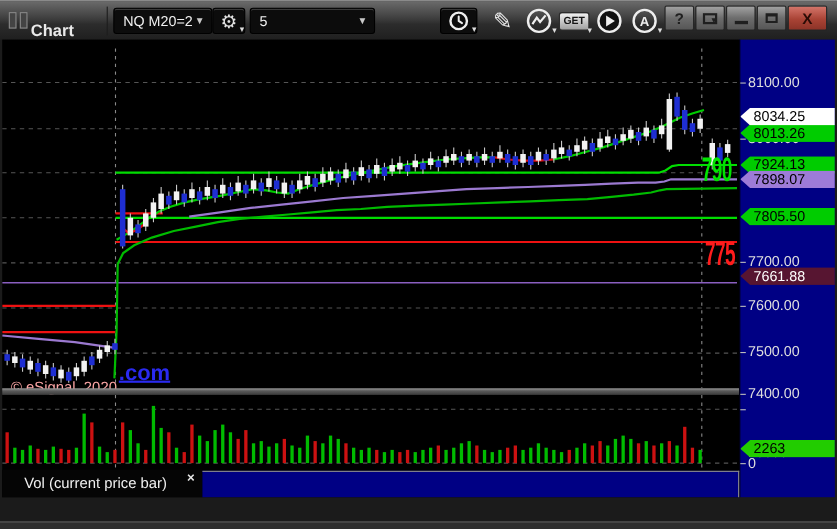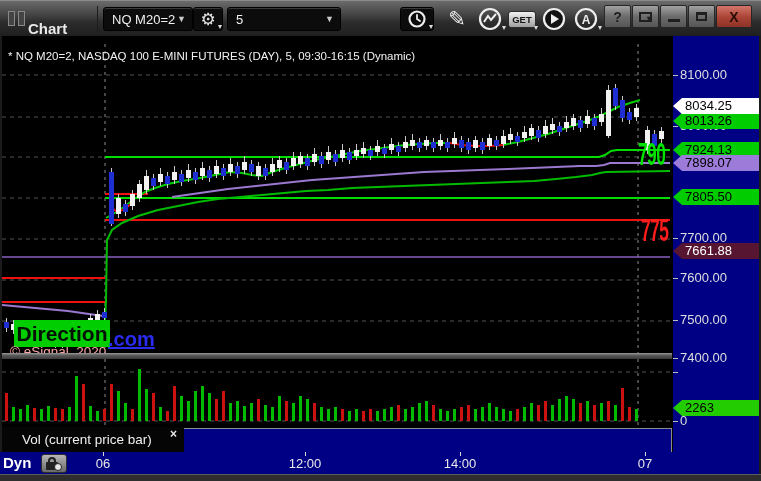--- a/index.html
+++ b/index.html
@@ -154,21 +154,20 @@
     <div class="wbtn" style="left:688px;width:27px;">
       <span class="glyph-max"></span>
     </div>
     <div class="wbtn close" style="left:716px;width:36px;">
       <span>X</span>
     </div>
   </div>
 
   <div class="panes-bg"></div>
 
-  <div class="chart-title">* NQ M20=2, NASDAQ 100 E-MINI FUTURES (DAY), 5, 09:30-16:15 (Dynamic)</div>
 
   <svg id="svgMain" class="pane" style="left:2px;top:40px;" width="670" height="313" viewBox="0 0 670 313">
       <line x1="0" y1="35" x2="670" y2="35" stroke="#555555" stroke-width="1" stroke-dasharray="4,4"></line>
       <line x1="0" y1="77" x2="670" y2="77" stroke="#555555" stroke-width="1" stroke-dasharray="4,4"></line>
       <line x1="0" y1="117" x2="670" y2="117" stroke="#555555" stroke-width="1" stroke-dasharray="4,4"></line>
       <line x1="0" y1="158" x2="670" y2="158" stroke="#555555" stroke-width="1" stroke-dasharray="4,4"></line>
       <line x1="0" y1="199" x2="670" y2="199" stroke="#555555" stroke-width="1" stroke-dasharray="4,4"></line>
       <line x1="0" y1="240" x2="670" y2="240" stroke="#555555" stroke-width="1" stroke-dasharray="4,4"></line>
       <line x1="0" y1="281" x2="670" y2="281" stroke="#555555" stroke-width="1" stroke-dasharray="4,4"></line>
       <line x1="103" y1="4" x2="103" y2="313" stroke="#8a8a8a" stroke-width="1" stroke-dasharray="3,4"></line>
@@ -373,21 +372,20 @@
       <rect x="643" y="90" width="5" height="20" fill="#f2f2f2"></rect>
       <line x1="652.5" y1="90" x2="652.5" y2="110" stroke="#c8c8c8" stroke-width="1"></line>
       <rect x="650" y="94" width="5" height="12" fill="#1e2ed2"></rect>
       <line x1="659.5" y1="87" x2="659.5" y2="103" stroke="#c8c8c8" stroke-width="1"></line>
       <rect x="657" y="91" width="5" height="8" fill="#f2f2f2"></rect>
     </svg>
 
   <div class="bigpx g" style="left:638px;top:137px;width:62px;overflow:hidden;">790</div>
   <div class="bigpx r" style="left:641px;top:213px;width:58px;overflow:hidden;">775</div>
 
-  <div class="wm-box">Direction</div>
   <a class="wm-link">.com</a>
   <div class="copyright">© eSignal, 2020</div>
 
   <div class="splitter"></div>
 
   <svg id="svgVol" class="pane" style="left:2px;top:359px;" width="670" height="67" viewBox="0 0 670 67">
       <line x1="0" y1="13" x2="670" y2="13" stroke="#555555" stroke-width="1" stroke-dasharray="4,4"></line>
       <line x1="0" y1="62" x2="670" y2="62" stroke="#555555" stroke-width="1" stroke-dasharray="4,4"></line>
       <line x1="103" y1="0" x2="103" y2="67" stroke="#8a8a8a" stroke-width="1" stroke-dasharray="3,4"></line>
       <line x1="636" y1="0" x2="636" y2="67" stroke="#8a8a8a" stroke-width="1" stroke-dasharray="3,4"></line>
@@ -507,31 +505,15 @@
       <div class="axtag" style="top: 119px; background: rgb(157, 123, 216); color: rgb(0, 0, 0);">7898.07</div>
       <div class="axtag" style="top: 153px; background: rgb(0, 204, 0); color: rgb(0, 0, 0);">7805.50</div>
       <div class="axtag" style="top: 207px; background: rgb(87, 21, 49); color: rgb(255, 255, 255);">7661.88</div>
       <div class="axtag" style="top: 364px; background: rgb(34, 204, 0); color: rgb(0, 0, 0);">2263</div>
     </div>
 
   <div class="vol-row-label">Vol (current price bar)</div>
   <div class="vol-close">×</div>
   <div class="vol-blue"></div>
 
-  <div class="time-axis" id="timeAxis">
-    <div class="dyn">Dyn</div>
-    <div class="lockbtn">
-      <span class="lock-shackle"></span>
-      <span class="lock-body"></span>
-      <span class="lock-clock"></span>
-    </div>
-  <div class="ttick" style="left: 103px;"></div>
-      <div class="tlabel" style="left: 103px;">06</div>
-      <div class="ttick" style="left: 305px;"></div>
-      <div class="tlabel" style="left: 305px;">12:00</div>
-      <div class="ttick" style="left: 460px;"></div>
-      <div class="tlabel" style="left: 460px;">14:00</div>
-      <div class="ttick" style="left: 645px;"></div>
-      <div class="tlabel" style="left: 645px;">07</div>
-    </div>
 
   <div class="bottom-strip"></div>
 </div>
 
 </body></html>

